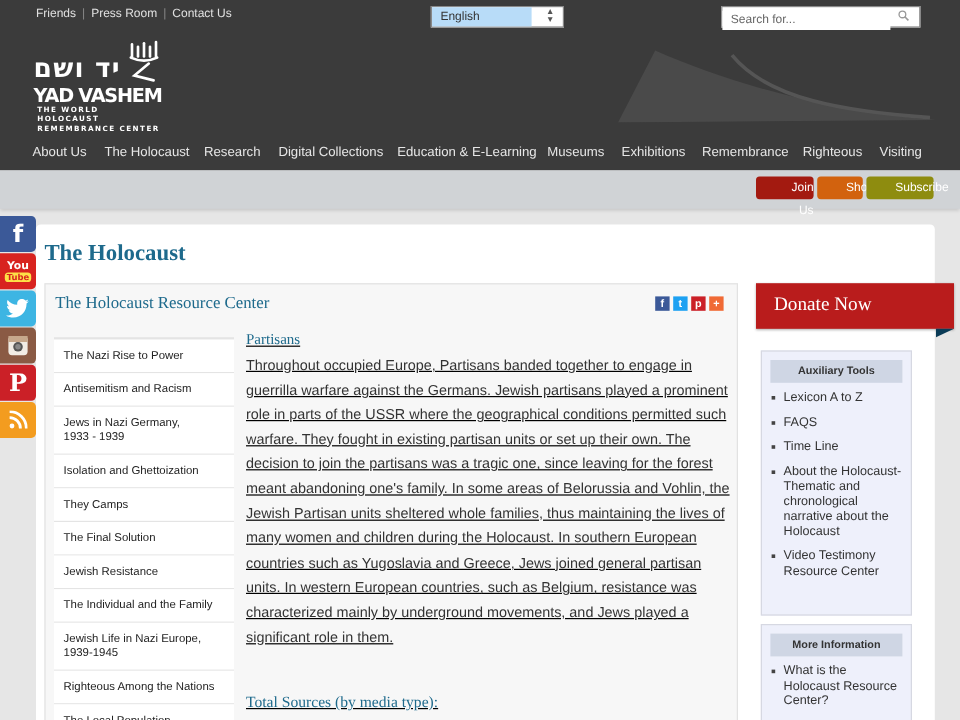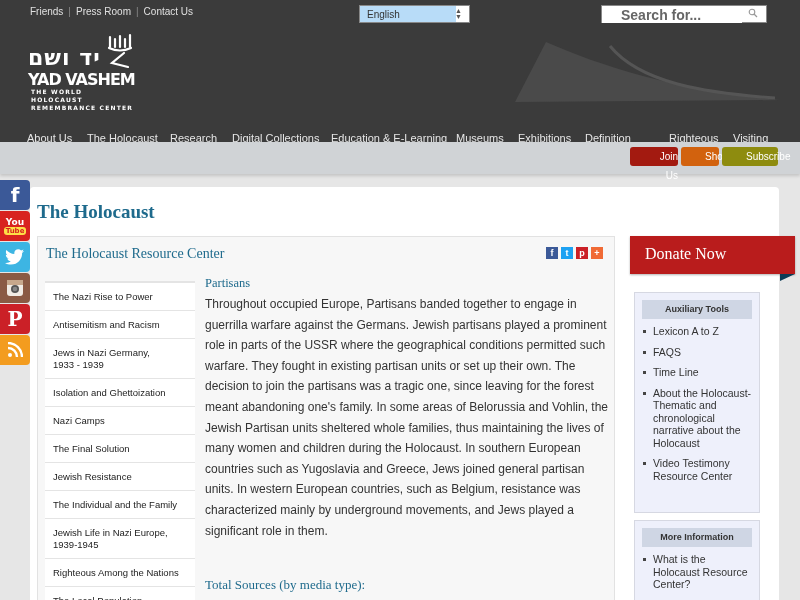--- a/index.html
+++ b/index.html
@@ -5,57 +5,57 @@
   * { box-sizing: border-box; margin: 0; padding: 0; }
   html, body { width: 800px; height: 600px; overflow: hidden; }
   body { font-family: "Liberation Sans", sans-serif; background: #e6e6e6; position: relative; }
 
   
   #header { position: absolute; left: 0; top: 0; width: 800px; height: 142px; background: #3b3b3b; }
   #toplinks { position: absolute; left: 30px; top: 6px; font-size: 10px; color: #ddd; }
   #toplinks a { color: #e0e0e0; text-decoration: none; text-align: right; }
   #toplinks .sep { color: #888; margin: 0 5px; }
   #lang { position: absolute; left: 359px; top: 5px; width: 111px; height: 18px; background: #fff; border: 1px solid #888; }
-  #lang .val { position: absolute; left: 0; top: 0; width: 96px; height: 16px; background: #b8dcf8; font-size: 10px; color: #333; padding: 3px 7px; }
+  #lang .val { position: absolute; left: 0; top: 0; width: 83px; height: 16px; background: #b8dcf8; font-size: 10px; color: #333; padding: 3px 7px; }
   #lang .arrows { position: absolute; right: 7px; top: 2px; font-size: 7px; color: #555; line-height: 6px; text-align: center; }
   #search { position: absolute; left: 601px; top: 5px; width: 166px; height: 18px; background: #fff; border: 1px solid #888; }
-  #search input { border: none; outline: none; width: 140px; height: 16px; font-size: 14px; padding: 2px 19px; color: #333; font-family: "Liberation Sans", sans-serif; font-weight: bold; }
+  #search input { border: none; outline: none; width: 140px; height: 16px; font-size: 10px; padding: 2px 7px; color: #333; font-family: "Liberation Sans", sans-serif; }
   #search input::placeholder { color: #666; }
   #search .icon { position: absolute; right: 8px; top: 2px; width: 10px; height: 10px; }
   #swoosh { position: absolute; left: 515px; top: 38px; }
 
   #logo { position: absolute; left: 28px; top: 35px; width: 108px; color: #fff; }
   #logo .heb { font-family: "DejaVu Sans", sans-serif; font-weight: bold; font-size: 22px; letter-spacing: 1px; direction: rtl; text-align: left; line-height: 22px; margin-top: 12px; }
   #logo .menorah { position: absolute; left: 78px; top: -2px; }
   #logo .name { font-family: "DejaVu Sans", sans-serif; font-weight: bold; font-size: 16px; letter-spacing: -1px; line-height: 17px; margin-top: 2px; }
   #logo .sub { font-family: "DejaVu Sans", sans-serif; font-weight: bold; font-size: 6px; letter-spacing: 1.2px; line-height: 8px; padding-left: 3px; }
 
   #mainnav { position: absolute; left: 0; top: 118px; width: 800px; height: 20px; display: flex; font-size: 11px; color: #e6e6e6; }
-  #mainnav .item { position: absolute; top: 3px; white-space: nowrap; cursor: pointer; margin-top: 11px; }
+  #mainnav .item { position: absolute; top: 3px; white-space: nowrap; cursor: pointer; }
 
   
   #actionbar { position: absolute; left: 0; top: 142px; width: 800px; height: 32px; background: #d0d3d6; box-shadow: 0 2px 3px rgba(0,0,0,0.15); }
   .abtn { position: absolute; top: 5px; height: 19px; border-radius: 3px; color: #fff; font-size: 10px; text-align: right; line-height: 19px; cursor: pointer; padding-left: 24px; }
 
   
   #social { position: absolute; left: 0; top: 180px; width: 30px; }
   #social .s { width: 30px; height: 30px; margin-bottom: 1px; border-radius: 0 4px 4px 0; display: flex; align-items: center; justify-content: center; color: #fff; }
 
   
   #content { position: absolute; left: 30px; top: 187px; width: 749px; height: 420px; background: #fff; border-radius: 4px 4px 0 0; }
   #pagetitle { position: absolute; left: 7px; top: 14px; font-family: "Liberation Serif", serif; font-size: 19px; color: #1e6a8c; }
   #rcpanel { position: absolute; left: 7px; top: 49px; width: 578px; height: 380px; background: #f7f7f7; border: 1px solid #e2e2e2; }
   #rctitle { position: absolute; left: 8px; top: 9px; font-family: "Liberation Serif", serif; font-size: 14px; color: #1e6a8c; }
   #share { position: absolute; left: 508px; top: 10px; display: flex; gap: 3px; }
   #share .b { width: 12px; height: 12px; color: #fff; font-size: 9px; font-weight: bold; text-align: center; line-height: 12px; }
 
   #topicmenu { position: absolute; left: 7px; top: 44px; width: 150px; border-top: 2px solid #e4e4e4; }
   #topicmenu .t { background: #fff; border-bottom: 1px solid #e4e4e4; font-size: 9.5px; color: #222; padding: 0 8px; display: flex; align-items: center; line-height: 12px; cursor: pointer; }
 
-  #article { position: absolute; left: 167px; top: 39px; width: 405px; }
+  #article { position: absolute; left: 167px; top: 39px; width: 405px; text-decoration: underline; }
   #article h3 { font-family: "Liberation Serif", serif; font-weight: normal; font-size: 12.5px; color: #1e6a8c; margin-bottom: 3px; }
   #article p { font-size: 12px; color: #333; line-height: 20.6px; }
   #article h4 { font-family: "Liberation Serif", serif; font-weight: normal; font-size: 13px; color: #1e6a8c; margin-top: 36px; }
 
   
   #donate { position: absolute; left: 630px; top: 236px; width: 165px; height: 38px; background: #b91c1c; color: #fff; font-family: "Liberation Serif", serif; font-size: 16px; padding: 9px 15px; box-shadow: 0 1px 2px rgba(0,0,0,0.3); cursor: pointer; }
   #donate-fold { position: absolute; left: 780px; top: 274px; width: 0; height: 0; border-top: 7px solid #0b3c57; border-right: 15px solid transparent; }
   .auxbox { position: absolute; left: 634px; width: 126px; background: #eef0fb; border: 1px solid #d6d8e2; padding: 7px 7px 22px 7px; }
   .auxbox .hd { background: #cfd6e4; font-size: 9px; font-weight: bold; color: #333; text-align: center; height: 19px; line-height: 19px; margin-bottom: 6px; }
   .auxbox ul { list-style: none; }
@@ -107,21 +107,21 @@
   </div>
 
   <nav id="mainnav">
     <span class="item" style="left:27px">About Us</span>
     <span class="item" style="left:87px">The Holocaust</span>
     <span class="item" style="left:170px">Research</span>
     <span class="item" style="left:232px">Digital Collections</span>
     <span class="item" style="left:331px">Education &amp; E-Learning</span>
     <span class="item" style="left:456px">Museums</span>
     <span class="item" style="left:518px">Exhibitions</span>
-    <span class="item" style="left:585px">Definition</span>
+    <span class="item" style="left:585px">Remembrance</span>
     <span class="item" style="left:669px">Righteous</span>
     <span class="item" style="left:733px">Visiting</span>
   </nav>
 </div>
 
 <div id="actionbar">
   <div class="abtn" style="left:630px;width:48px;background:#a31a10">Join Us</div>
   <div class="abtn" style="left:681px;width:38px;background:#d2620e">Shop</div>
   <div class="abtn" style="left:722px;width:56px;background:#8e8c0f">Subscribe</div>
 </div>
@@ -170,21 +170,21 @@
       <div class="b" style="background:#cb2027">p</div>
       <div class="b" style="background:#f06a35">+</div>
     </div>
 
     <div id="topicmenu">
       <div class="t" style="height:28px">The Nazi Rise to Power</div>
       <div class="t" style="height:28px">Antisemitism and Racism</div>
       <div class="t" style="height:40px;white-space:pre-line">Jews in Nazi Germany,
 1933 - 1939</div>
       <div class="t" style="height:28px">Isolation and Ghettoization</div>
-      <div class="t" style="height:28px">Nazi Camps</div>
+      <div class="t" style="height:28px">They Camps</div>
       <div class="t" style="height:28px">The Final Solution</div>
       <div class="t" style="height:28px">Jewish Resistance</div>
       <div class="t" style="height:28px">The Individual and the Family</div>
       <div class="t" style="height:40px;white-space:pre-line">Jewish Life in Nazi Europe,
 1939-1945</div>
       <div class="t" style="height:28px">Righteous Among the Nations</div>
       <div class="t" style="height:28px">The Local Population</div>
     </div>
 
     <div id="article">

